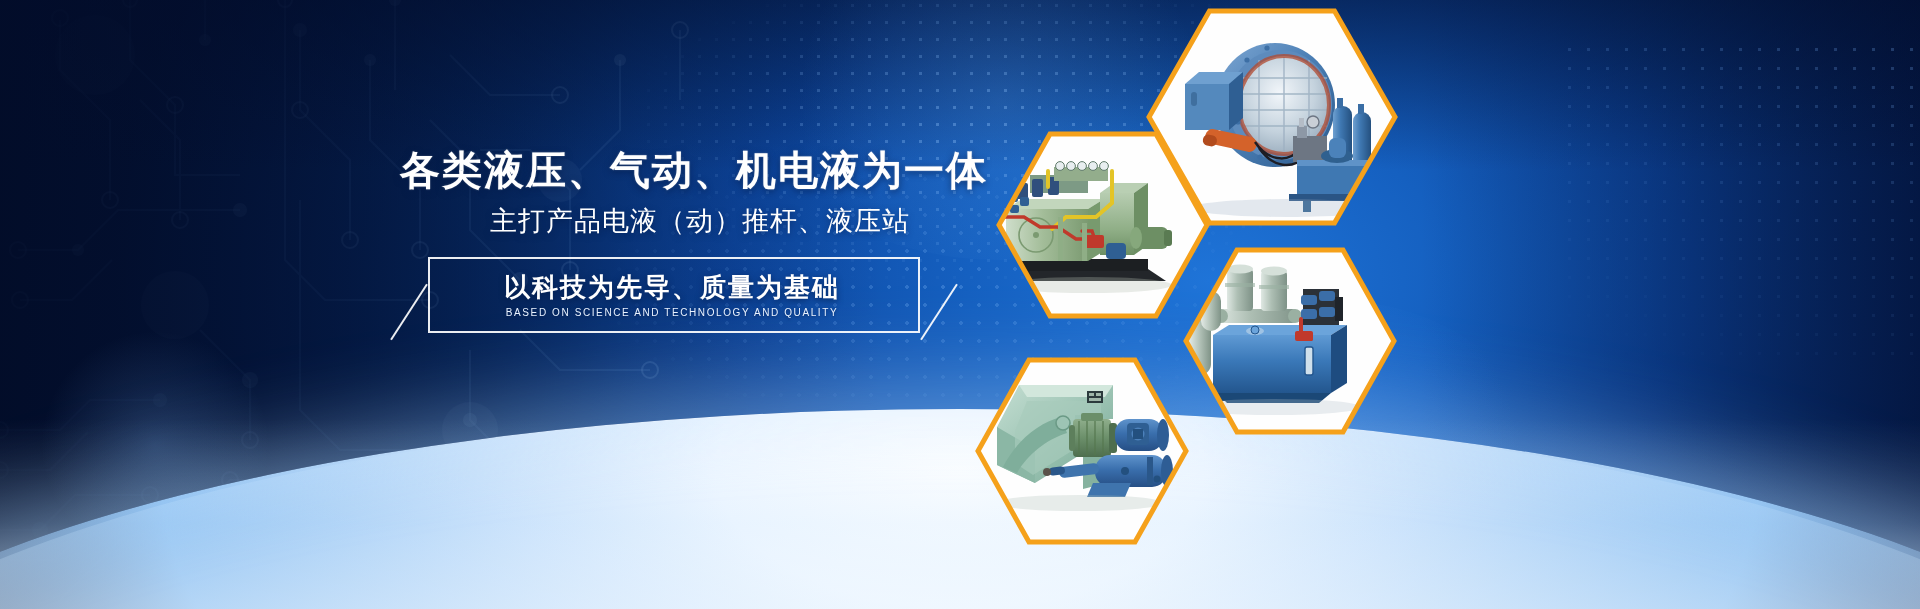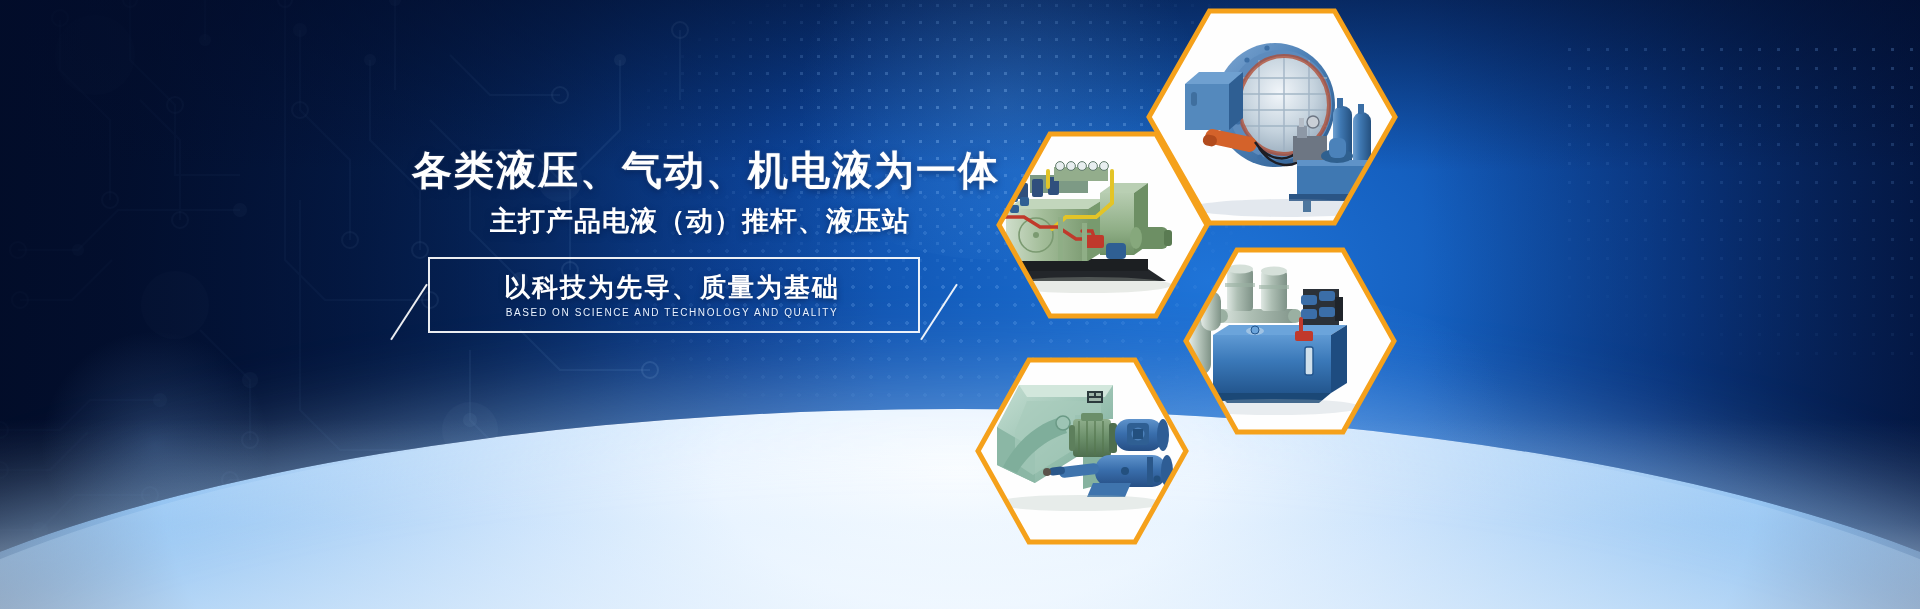--- a/index.html
+++ b/index.html
@@ -53,25 +53,25 @@
     box-shadow:0 0 90px 24px rgba(170,215,255,.45);}
   .earth-glow{position:absolute;left:-14%;bottom:-600px;width:128%;height:800px;border-radius:50%;
     box-shadow:0 0 60px 18px rgba(200,230,255,.35) inset;}
   .earth-haze{position:absolute;left:0;bottom:0;width:100%;height:190px;
     background:linear-gradient(180deg,rgba(255,255,255,0) 0%,rgba(190,225,255,.18) 55%,rgba(235,246,255,.42) 100%);}
 
   
   .textblock{position:absolute;left:400px;top:150px;width:600px;z-index:6;}
   .headline{
     color:#ffffff;font-size:40px;font-weight:bold;letter-spacing:2px;line-height:1;
-    text-align:right;white-space:nowrap;margin:0 0 18px 0;
+    text-align:left;white-space:nowrap;margin:0 0 18px 0;
     text-shadow:0 2px 7px rgba(0,25,70,.65), 0 0 2px rgba(255,255,255,.35);
   }
   .subheadline{
-    color:#ffffff;font-size:27px;font-weight:bold;letter-spacing:1px;line-height:1;
+    color:#ffffff;font-size:27px;font-weight:normal;letter-spacing:1px;line-height:1;
     text-align:center;white-space:nowrap;margin:0 0 22px 0;
     text-shadow:0 2px 6px rgba(0,25,70,.6);
   }
   .slogan-wrap{position:relative;width:492px;margin:0 0 0 28px;}
   .slogan-box{
     position:relative;border:2px solid rgba(255,255,255,.92);
     padding:14px 10px 13px 6px;text-align:center;box-sizing:border-box;
   }
   .slogan-cn{
     color:#ffffff;font-size:26px;font-weight:bold;letter-spacing:2px;line-height:1.1;

